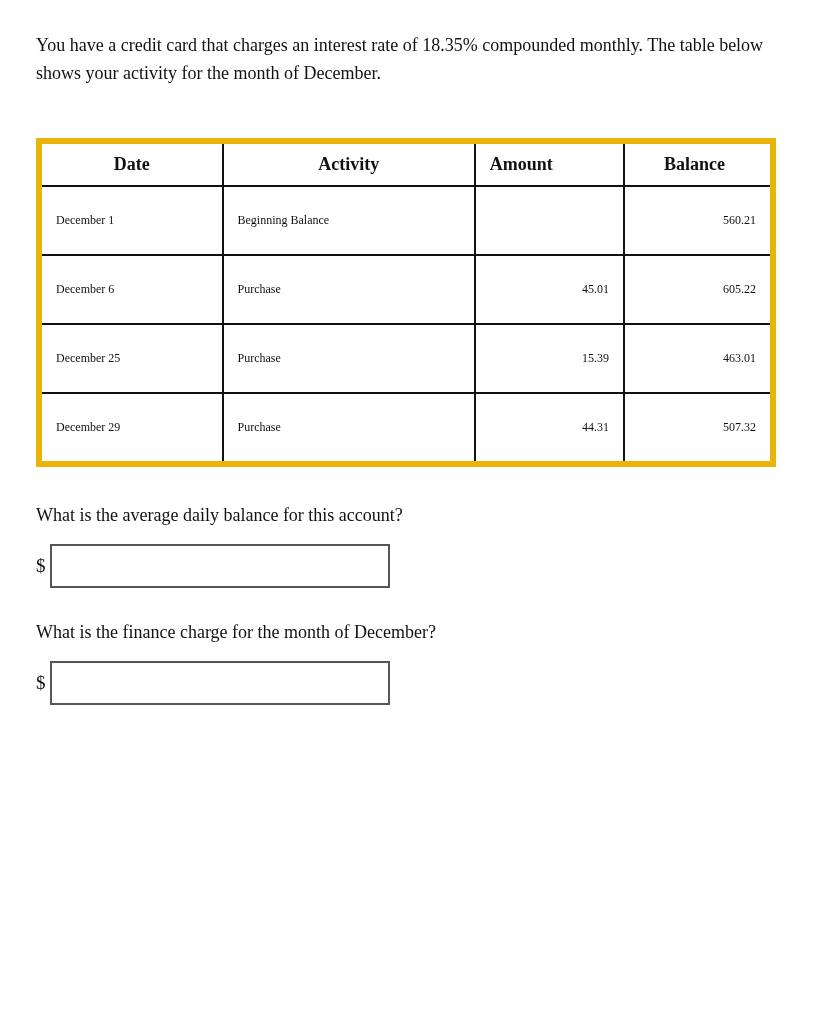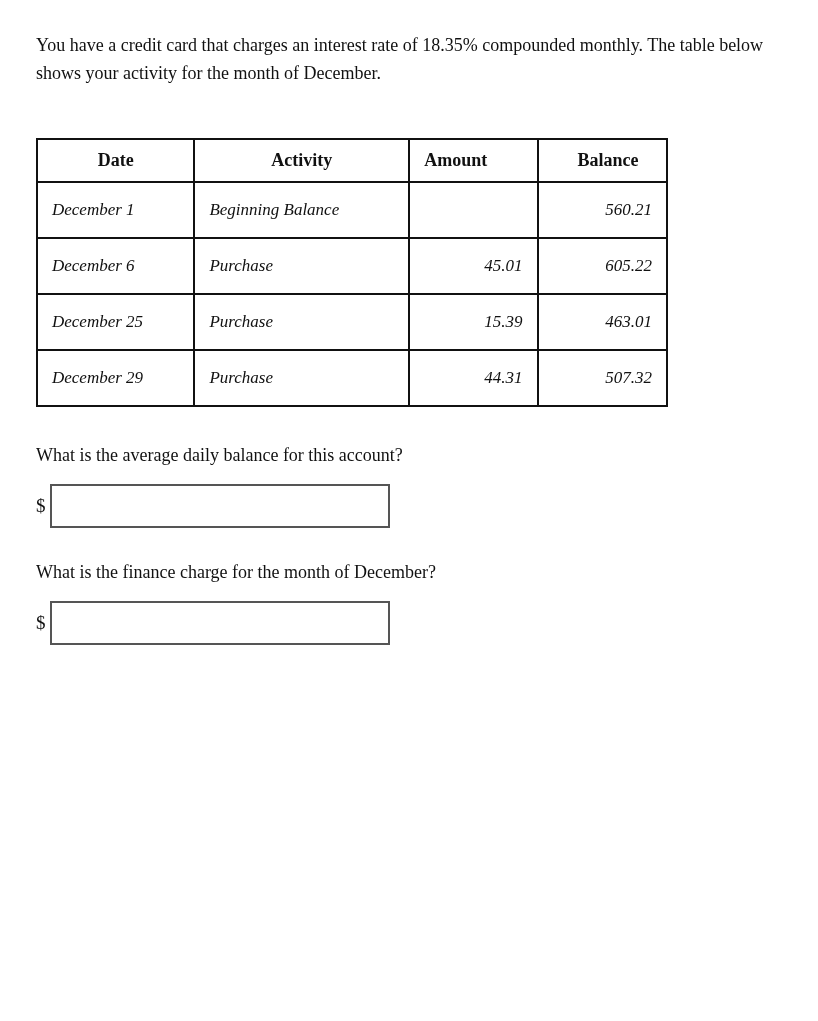--- a/index.html
+++ b/index.html
@@ -22,39 +22,38 @@
       line-height: 1.55;
       margin-bottom: 50px;
     }
 
     .table-wrapper {
       margin-bottom: 36px;
     }
 
     table {
       border-collapse: collapse;
-      width: 632px;
-      border: 2px solid #eab308;
+      width: 740px;
+      border: 6px solid #eab308;
     }
 
     thead th {
       border: 2px solid #111;
       padding: 10px 14px;
       font-weight: bold;
       font-size: 18px;
       text-align: center;
       background: #fff;
     }
 
     tbody td {
       border: 2px solid #111;
-      padding: 17px 14px;
-      font-size: 17px;
+      padding: 26px 14px;
+      font-size: 12px;
       background: #fff;
-      font-style: italic;
     }
 
     .col-date {
       width: 160px;
     }
 
     .col-activity {
       width: 220px;
     }
 

